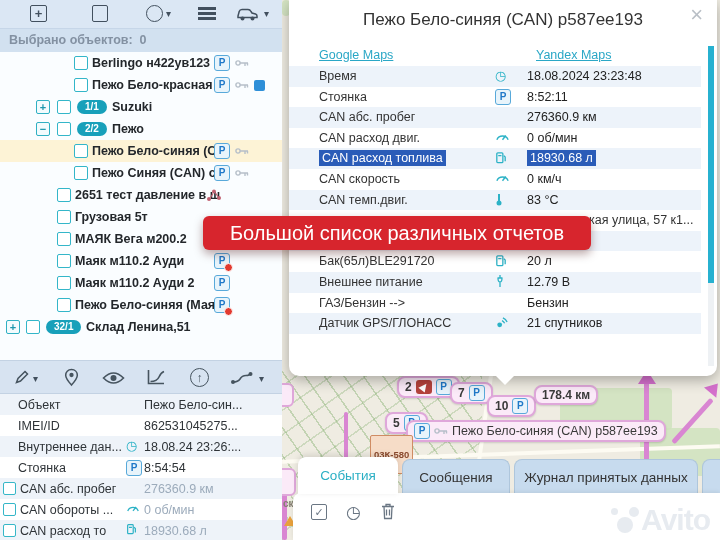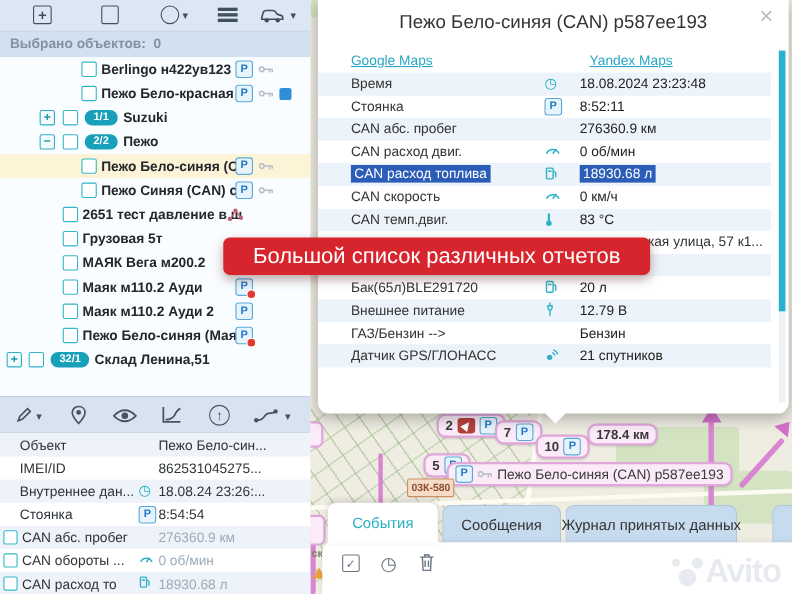--- a/index.html
+++ b/index.html
@@ -21,21 +21,21 @@
           background:#e8f4fb;border:1px solid #58a9da;border-radius:3px;color:#1f78c8;
           font-size:10px;font-weight:bold;line-height:1}
   .pbadge.off{position:relative}
   .pbadge.off::after{content:"";position:absolute;right:-4px;bottom:-4px;width:7px;height:7px;
           background:#e23a30;border:1px solid #fff;border-radius:50%}
   .redarrow{display:inline-block;width:16px;height:14px;background:#b5423c;border-radius:3px;position:relative}
   .redarrow::after{content:"";position:absolute;left:4px;top:3px;width:0;height:0;
           border-left:4px solid transparent;border-right:4px solid transparent;border-bottom:8px solid #fff;
           transform:rotate(38deg)}
   .roadlbl{position:absolute;background:#f6dcc7;border:1px solid #cf8c64;border-radius:2px;
-           color:#8a4a2e;font-size:9.5px;padding:2px 3px;font-weight:bold}
+           color:#8a4a2e;font-size:9.5px;padding:13px 3px;font-weight:bold}
   .mapfrag{position:absolute;background:#fbeaf8;border:2px solid #dfa7da;border-radius:6px}
   .sk-frag{position:absolute;color:#857f72;font-size:10px;font-weight:bold}
   .warn-tri{position:absolute;width:0;height:0;border-left:6px solid transparent;
             border-right:6px solid transparent;border-bottom:10px solid #e8a13c}
   .keysvg{flex:0 0 auto}
   
   .popup{position:absolute;left:289px;top:0;width:428px;height:376px;background:#fff;z-index:5;
          border-radius:0 0 10px 10px;box-shadow:0 4px 14px rgba(0,0,0,.3)}
   .popup .pointer{position:absolute;left:206px;bottom:-9px;width:0;height:0;
          border-left:10px solid transparent;border-right:10px solid transparent;border-top:10px solid #fff}
@@ -107,21 +107,21 @@
   .clockg{color:#2cb2c6;font-size:13px;line-height:1}
   
   .tabs{position:absolute;left:293px;top:457px;width:427px;height:83px;z-index:6}
   .tab{position:absolute;top:2px;height:35px;background:#c7dbee;border:1px solid #aec6dc;border-bottom:none;
        border-radius:8px 8px 0 0;display:flex;align-items:center;justify-content:center;
        font-size:13.5px;color:#333;box-sizing:border-box;white-space:nowrap}
   .tab.active{top:0;height:37px;background:#fff;border:none;color:#2aafc4;z-index:3;
        box-shadow:0 -2px 6px rgba(0,0,0,.12)}
   .t-ev{left:5px;width:100px}
   .t-msg{left:109px;width:108px}
-  .t-jr{left:221px;width:156px}
+  .t-jr{left:221px;width:184px}
   .t-x{left:409px;width:40px}
   .tab-content{position:absolute;left:0;top:36px;width:427px;height:47px;background:#fff;z-index:2;
        border-radius:8px 0 0 0;box-shadow:0 -1px 4px rgba(0,0,0,.08)}
   .tc-ico{position:absolute;top:11px;color:#6a7683}
   .tc-cb{width:14px;height:14px;border:1.7px solid #6a7683;border-radius:2px;display:flex;
          align-items:center;justify-content:center;font-size:11px;color:#6a7683}
   .tc-clock{font-size:17px;line-height:1}
   .avito{position:absolute;right:10px;bottom:5px;display:flex;align-items:flex-end}
   .av-text{font-size:30px;font-weight:bold;color:#e7ebf0;letter-spacing:-1px;line-height:1;
            text-shadow:0 1px 0 rgba(255,255,255,.8)}

